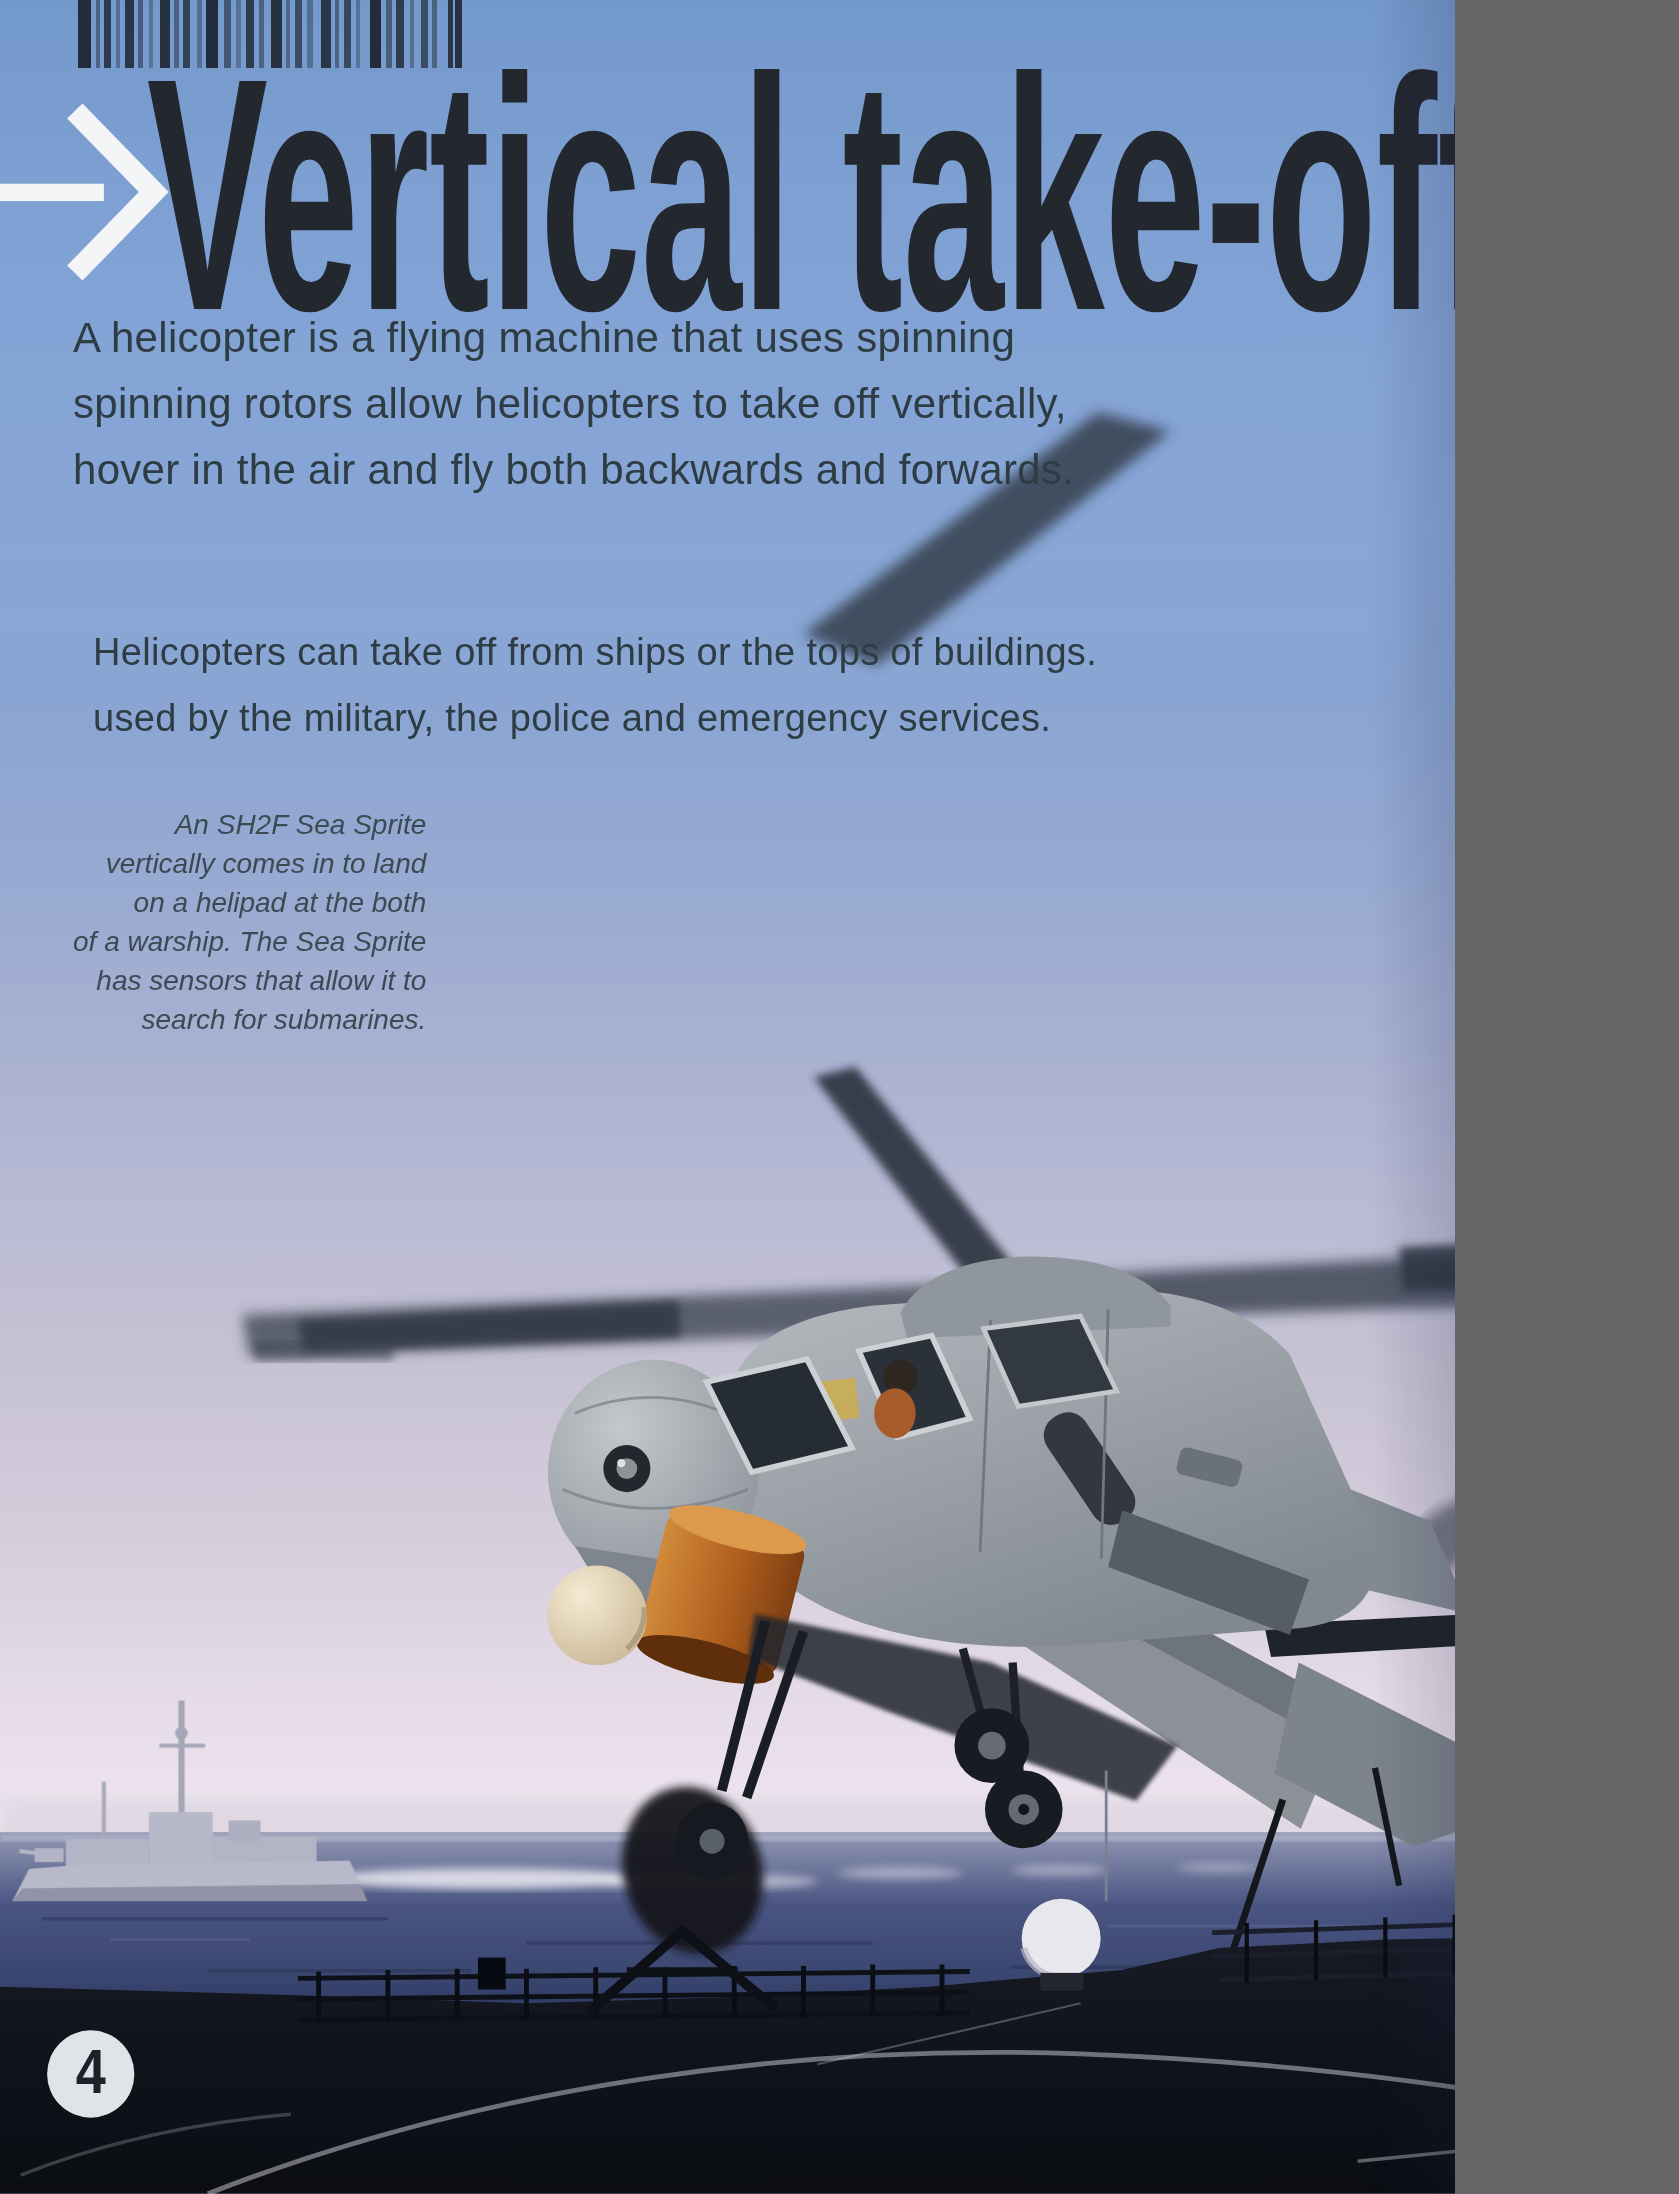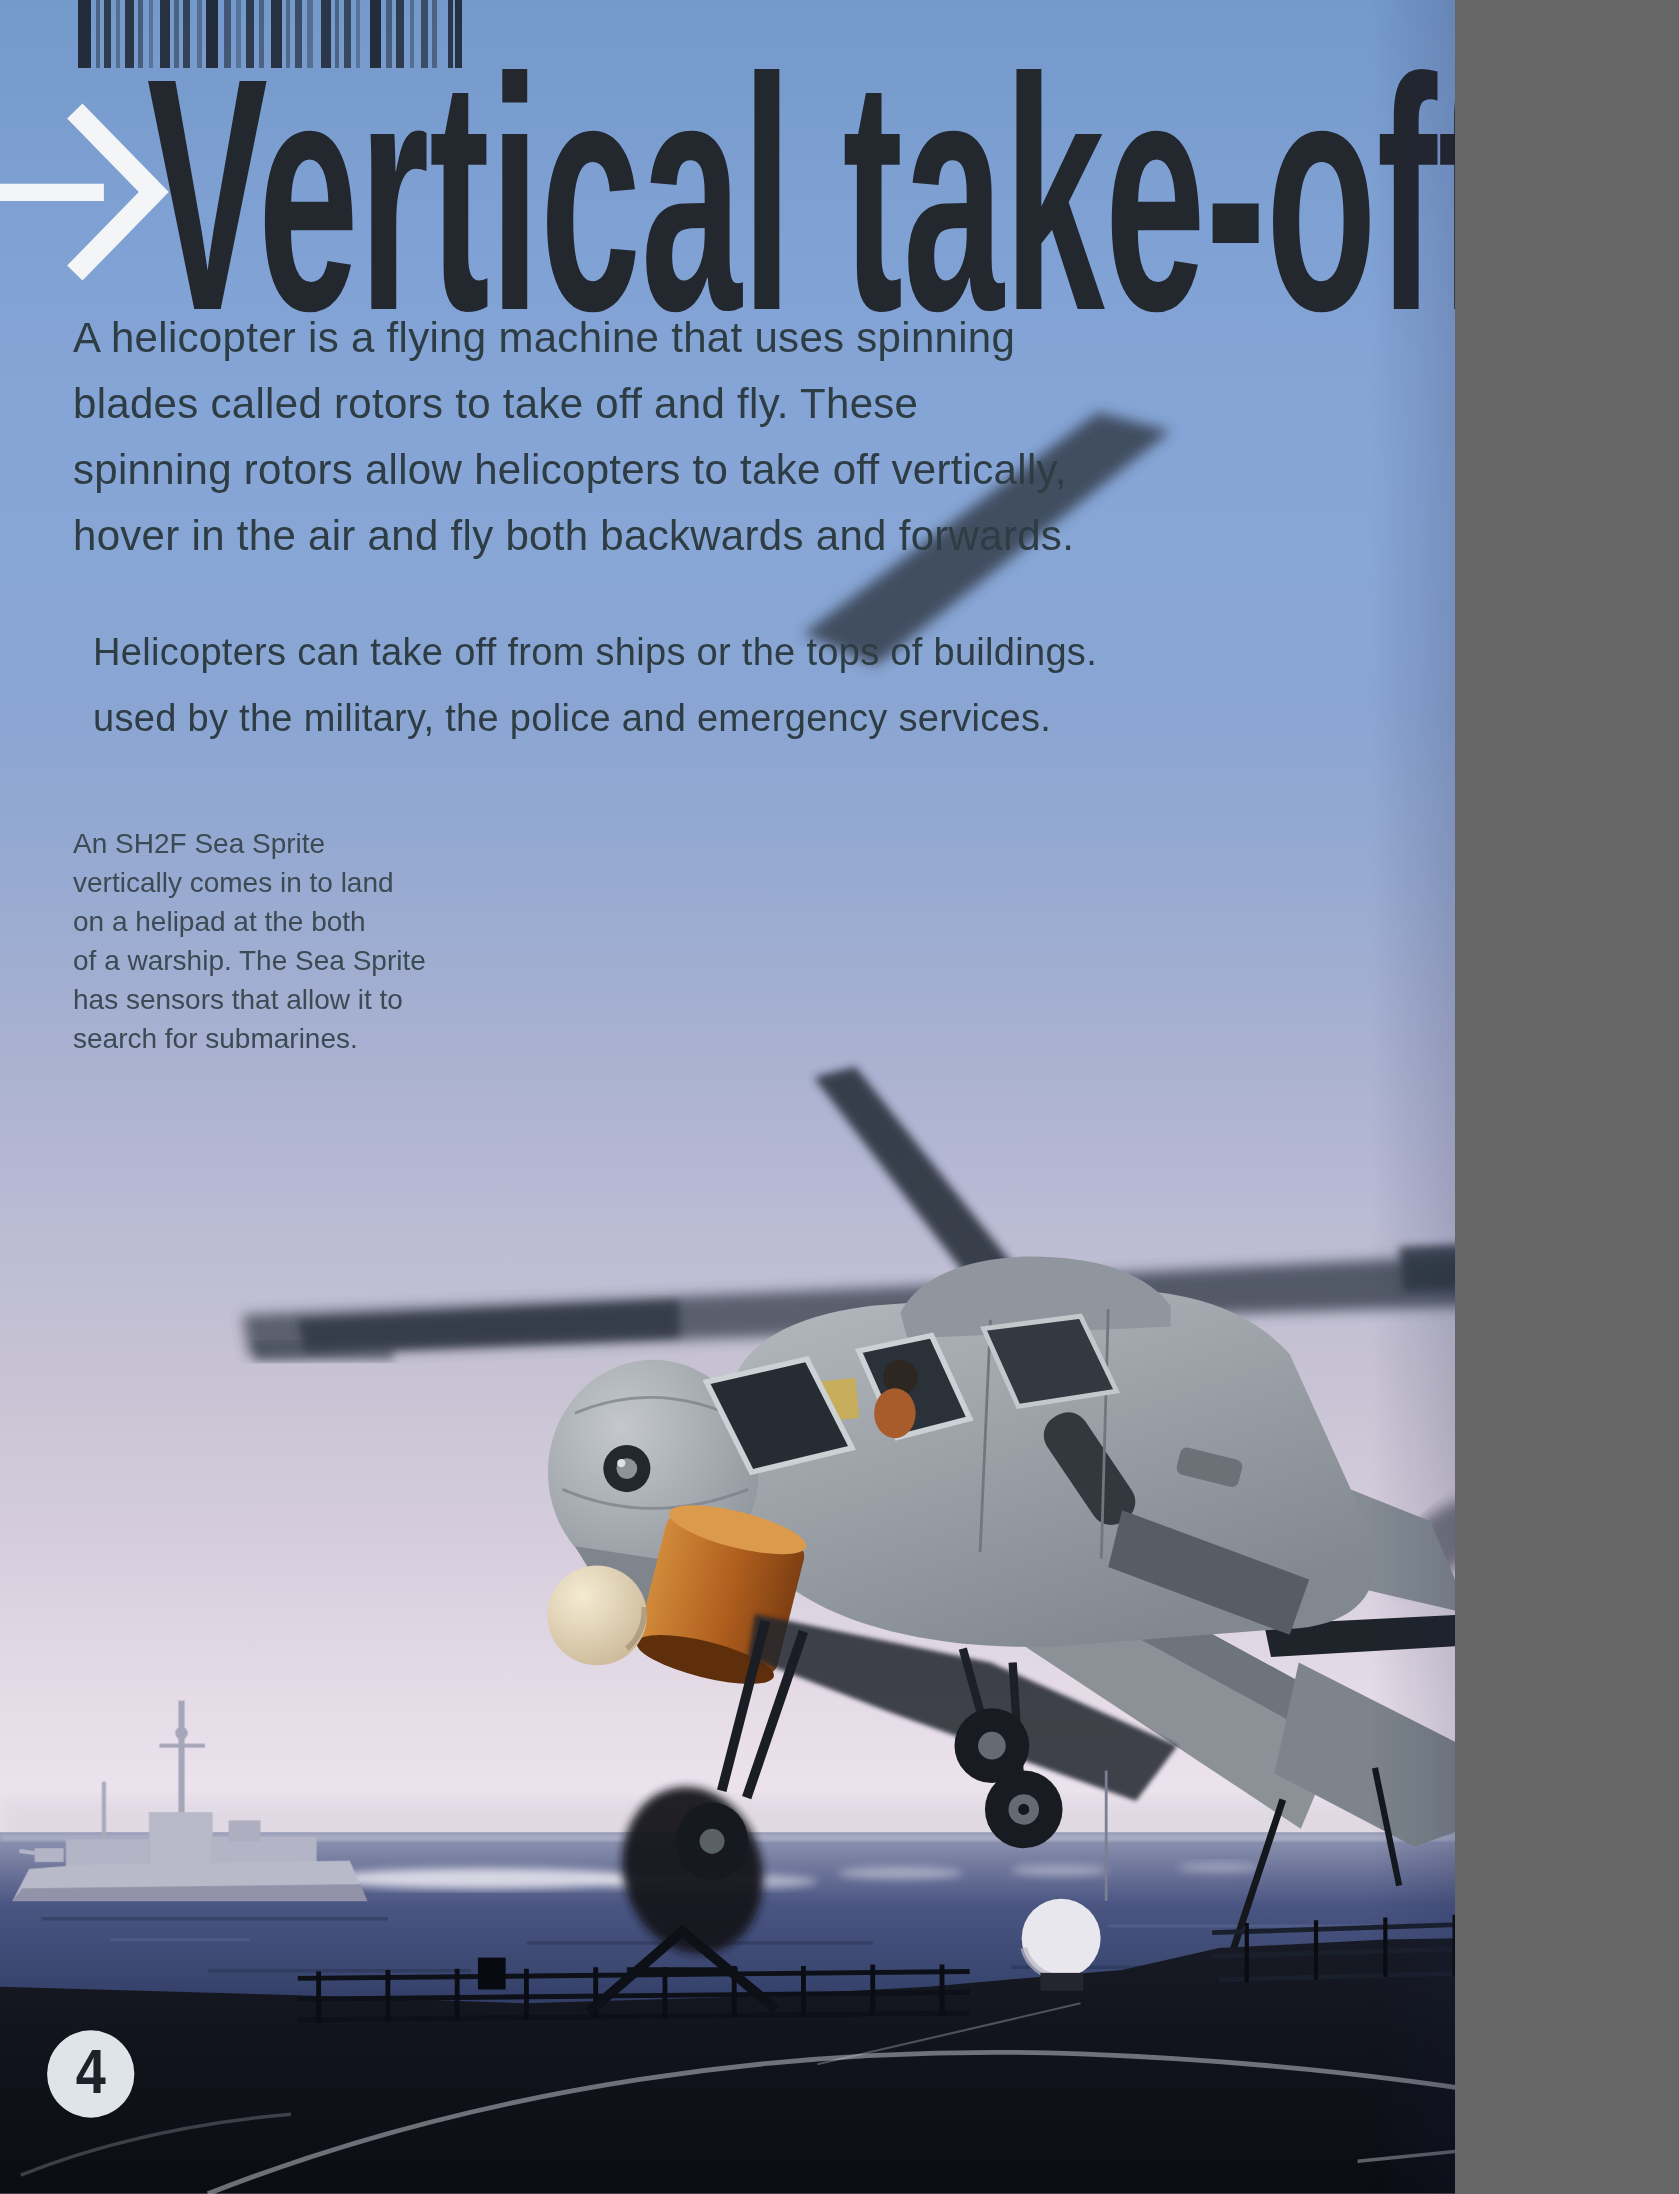--- a/index.html
+++ b/index.html
@@ -8,21 +8,21 @@
       #7499cb 0%, #7d9fd2 8%, #84a4d6 16%, #87a6d6 24%, #8aa5d3 32%,
       #97aad1 40%, #a9b1d1 48%, #b9bad4 55%, #c6c2d3 62%, #d5cddc 70%,
       #e4dbe7 77%, #ece3ee 82%, #e9dfe8 100%);
     font-family:"Liberation Sans", sans-serif;}
   .scene{position:absolute;left:0;top:0;width:1679px;height:2194px;}
   .barcode{position:absolute;left:78px;top:0;height:68px;display:flex;}
   .barcode span{display:block;height:100%;background:#222c3a;}
   .txt{position:absolute;left:73px;color:#2e3c44;}
   .para-1{top:305px;font-size:42px;line-height:66px;letter-spacing:0.3px;}
   .para-2{top:619px;font-size:38px;line-height:66px;letter-spacing:0.3px;margin-left:20px;}
-  .caption{top:824px;font-size:28px;line-height:39px;color:#3c4a54;}
+  .caption{top:805px;font-size:28px;line-height:39px;font-style:italic;color:#3c4a54;text-align:right;}
   .title-text{font-family:"Liberation Sans",sans-serif;font-weight:bold;font-size:330px;fill:#23272e;}
   .pagenum-text{font-family:"Liberation Sans",sans-serif;font-weight:bold;font-size:78px;fill:#1d222a;}
   .gutter{position:absolute;right:0;top:0;width:83px;height:100%;
     background:linear-gradient(90deg,rgba(25,32,70,0),rgba(25,32,70,.16));}
 </style>
 </head>
 <body>
 
 <div class="page">
 
@@ -265,21 +265,20 @@
       <span style="width: 8.3px; margin-right: 5.5px; opacity: 0.85;"></span>
       <span style="width: 4.2px; margin-right: 7px; opacity: 0.4;"></span>
       <span style="width: 7px; margin-right: 4.2px; opacity: 0.7;"></span>
       <span style="width: 5.5px; margin-right: 11px; opacity: 0.5;"></span>
       <span style="width: 4.2px; margin-right: 2.8px; opacity: 0.9;"></span>
       <span style="width: 7px; margin-right: 0px; opacity: 0.95;"></span>
     </div>
 
   <div class="txt para-1">
     <div>A helicopter is a flying machine that uses spinning</div>
-    <div>blades called rotors to take off and fly. These</div>
     <div>spinning rotors allow helicopters to take off vertically,</div>
     <div>hover in the air and fly both backwards and forwards.</div>
   </div>
 
   <div class="txt para-2">
     <div>Helicopters can take off from ships or the tops of buildings.</div>
     <div>used by the military, the police and emergency services.</div>
   </div>
 
   <div class="txt caption">

